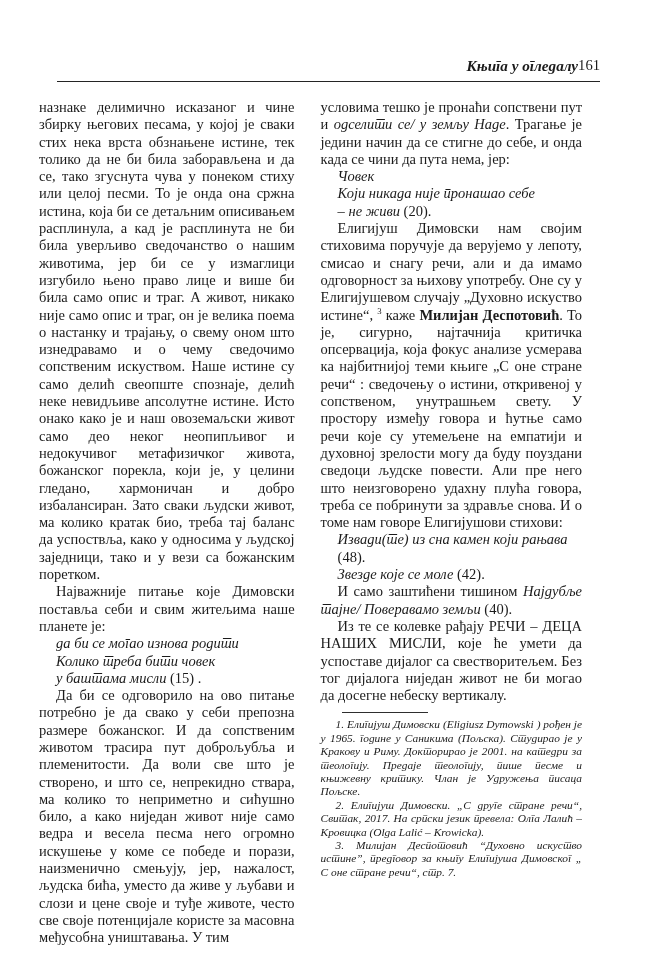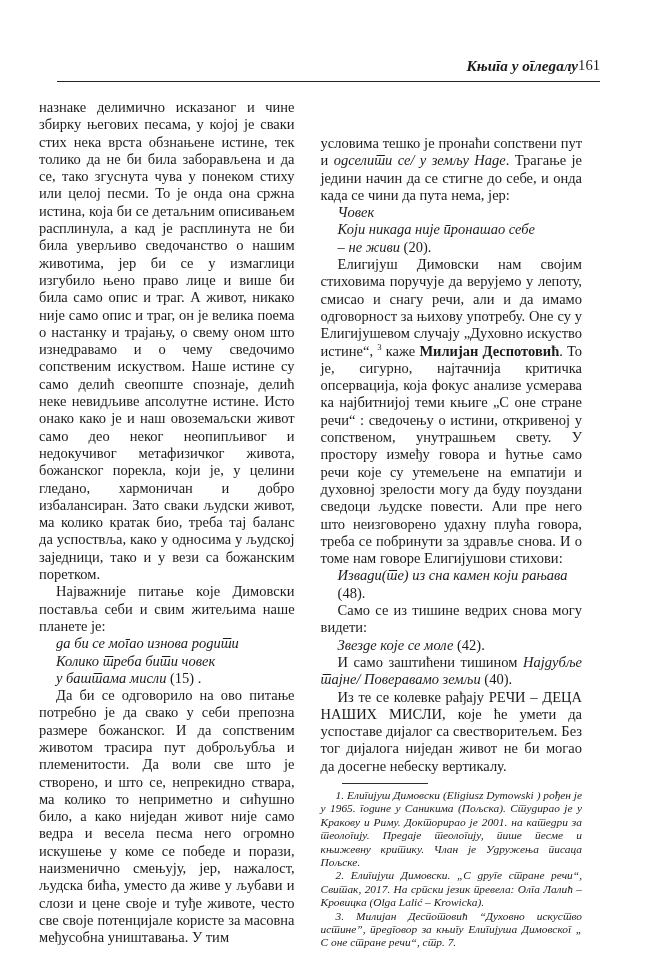--- a/index.html
+++ b/index.html
@@ -20,21 +20,21 @@
   }
   .running-title { font-style:italic; font-weight:bold; font-size:15.2px; line-height:17px; }
   .page-number  { font-size:14.6px; line-height:17px; }
 
   .columns {
     position:absolute; left:39px; top:99px; width:543px;
     display:flex; gap:26px;
   }
   .col { font-size:14.5px; line-height:17.3px; text-align:justify; }
   .col-left  { width:261px; }
-  .col-right { width:267px;margin-top:36px; }
+  .col-right { width:267px; }
 
   .para { text-indent:17px; }
   .para.no-indent { text-indent:0; }
 
   .verse { padding-left:17px; text-align:left; }
   .verse-line { display:block; }
 
   .seg-i   { font-style:italic; }
   .seg-b   { font-weight:bold; }
   .seg-sup { vertical-align:super; font-size:0.6em; line-height:0; }
@@ -77,21 +77,20 @@
       <p class="para no-indent"><span>условима тешко је пронаћи сопствени пут и </span><span class="seg-i">одселити се/ у земљу Наде</span><span>. Трагање је једини начин да се стигне до себе, и онда када се чини да пута нема, јер:</span></p>
       <div class="verse">
         <span class="verse-line"><span class="seg-i">Човек</span></span>
         <span class="verse-line"><span class="seg-i">Који никада није пронашао себе</span></span>
         <span class="verse-line"><span class="seg-i">– не живи</span><span> (20).</span></span>
       </div>
       <p class="para"><span>Елигијуш Димовски нам својим стиховима поручује да верујемо у лепоту, смисао и снагу речи, али и да имамо одговорност за њихову употребу. Оне су у Елигијушевом случају „Духовно искуство истине“, </span><span class="seg-sup">3</span><span> каже </span><span class="seg-b">Милијан Деспотовић</span><span>. То је, сигурно, најтачнија критичка опсервација, која фокус анализе усмерава ка најбитнијој теми књиге „С оне стране речи“ : сведочењу о истини, откривеној у сопственом, унутрашњем свету. У простору између говора и ћутње само речи које су утемељене на емпатији и духовној зрелости могу да буду поуздани сведоци људске повести. Али пре него што неизговорено удахну плућа говора, треба се побринути за здравље снова. И о томе нам говоре Елигијушови стихови:</span></p>
       <div class="verse">
         <span class="verse-line"><span class="seg-i">Извади(те) из сна камен који рањава</span><span> (48).</span></span>
       </div>
-      <p class="para"><span>Само се из тишине ведрих снова могу видети:</span></p>
       <div class="verse">
         <span class="verse-line"><span class="seg-i">Звезде које се моле</span><span> (42).</span></span>
       </div>
       <p class="para"><span>И само заштићени тишином </span><span class="seg-i">Најдубље тајне/ Поверавамо земљи</span><span> (40).</span></p>
       <p class="para"><span>Из те се колевке рађају РЕЧИ – ДЕЦА НАШИХ МИСЛИ, које ће умети да успоставе дијалог са свестворитељем. Без тог дијалога ниједан живот не би могао да досегне небеску вертикалу.</span></p>
 
       <div class="footnotes">
         <div class="fn-rule"></div>
         <p class="fn">1. Елигијуш Димовски (Eligiusz Dymowski ) рођен је у 1965. године у Саникима (Пољска). Студирао је у Кракову и Риму. Докторирао је 2001. на катедри за теологију. Предаје теологију, пише песме и књижевну критику. Члан је Удружења писаца Пољске.</p>
         <p class="fn">2. Елигијуш Димовски. „С друге стране речи“, Свитак, 2017. На српски језик превела: Олга Лалић – Кровицка (Olga Lalić – Krowicka).</p>

